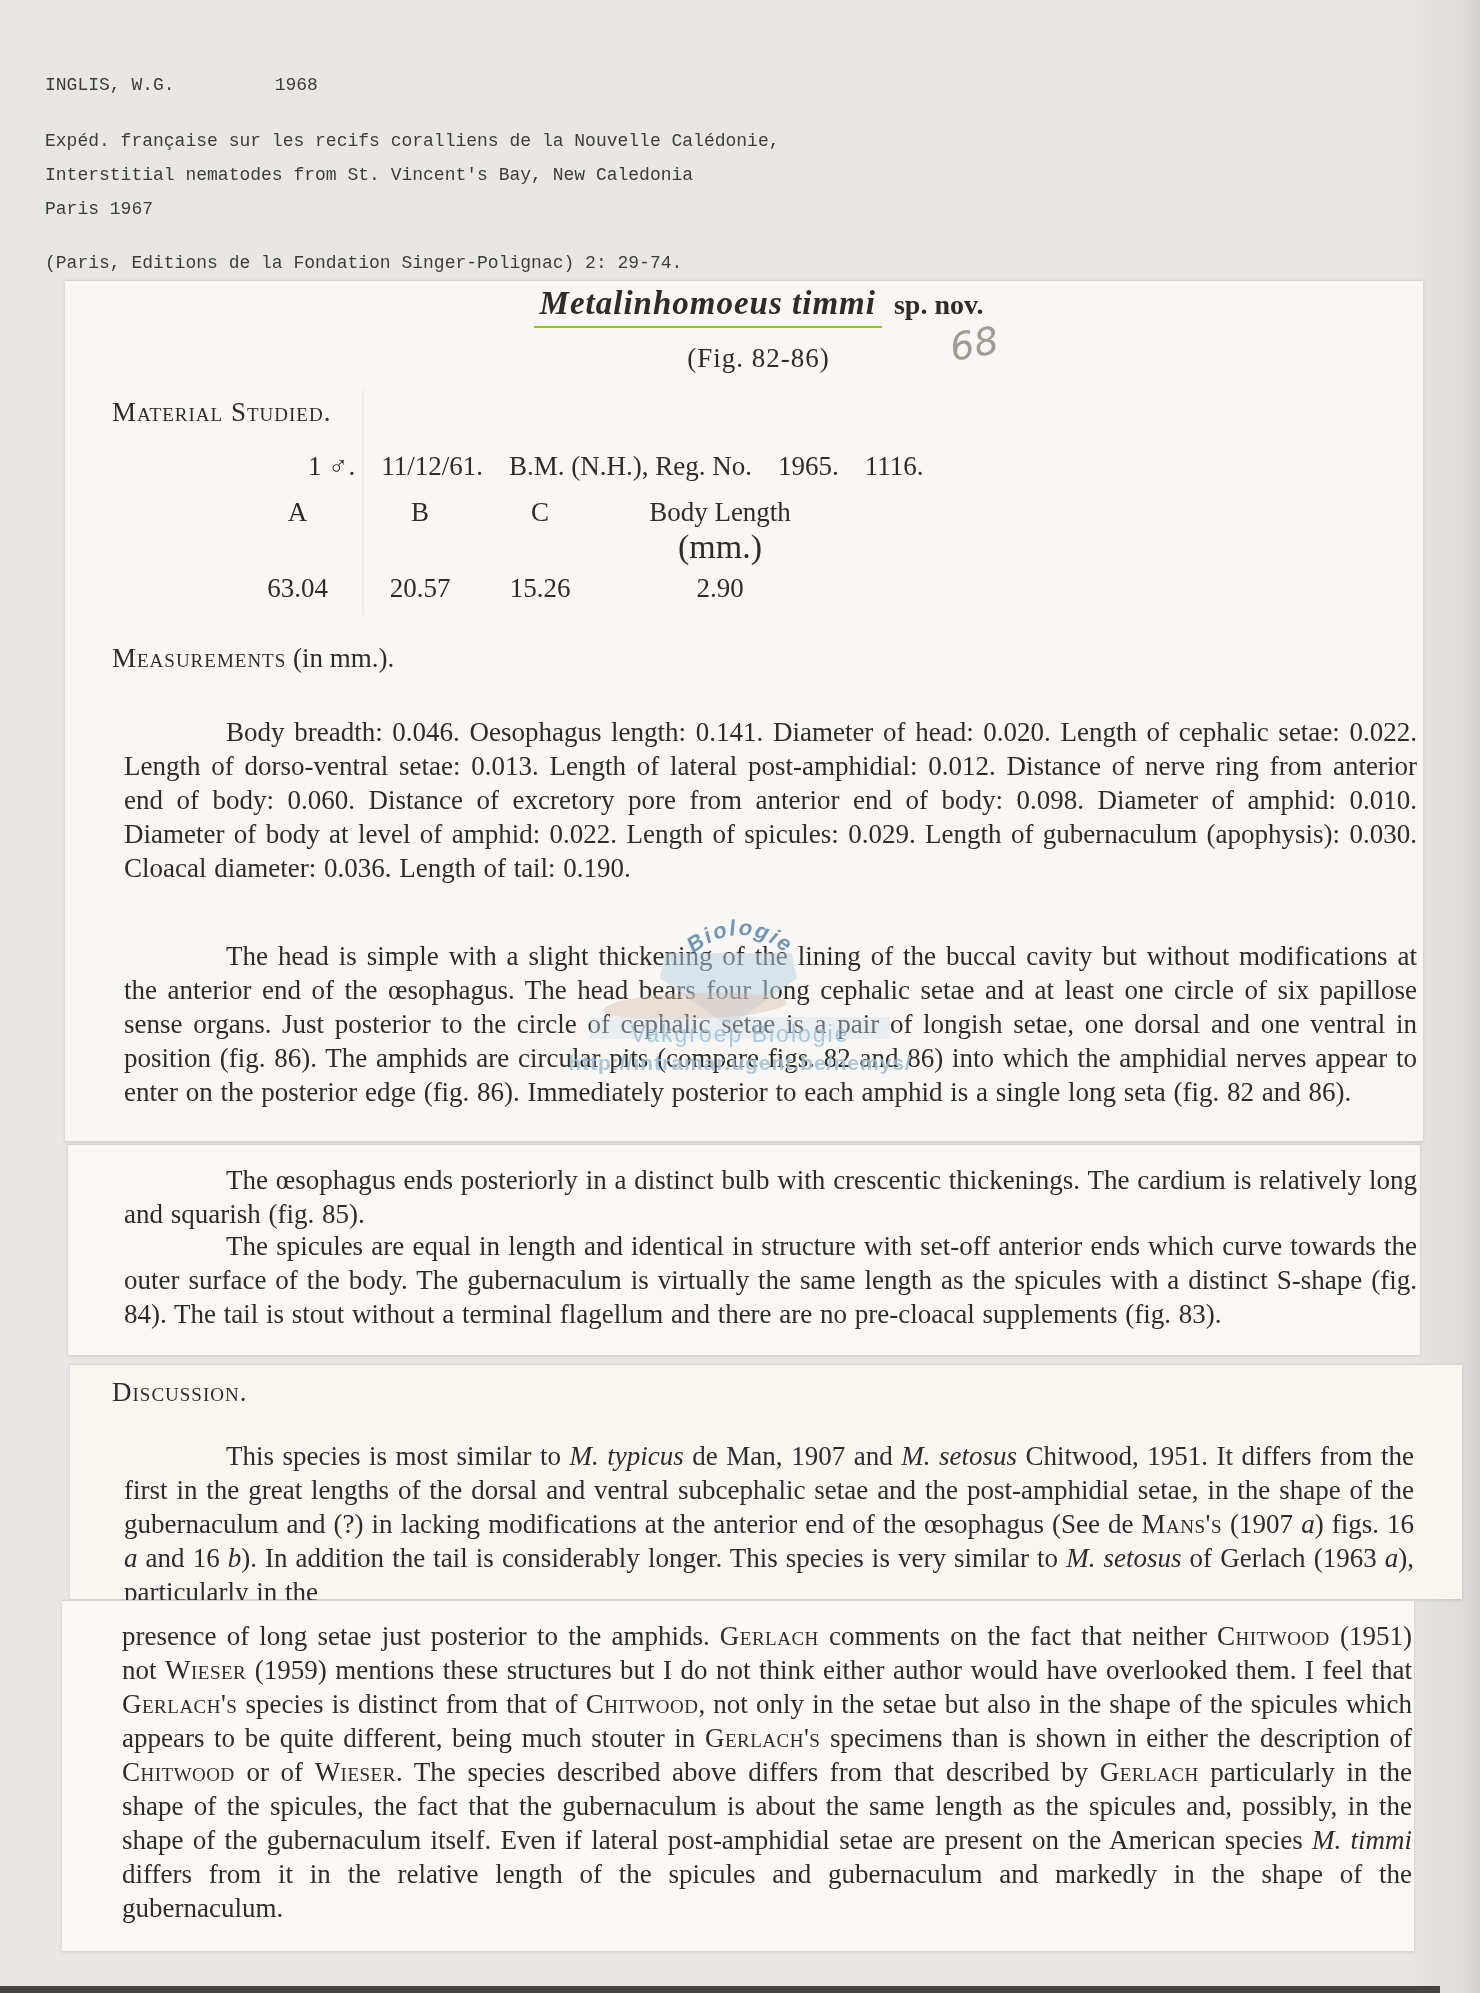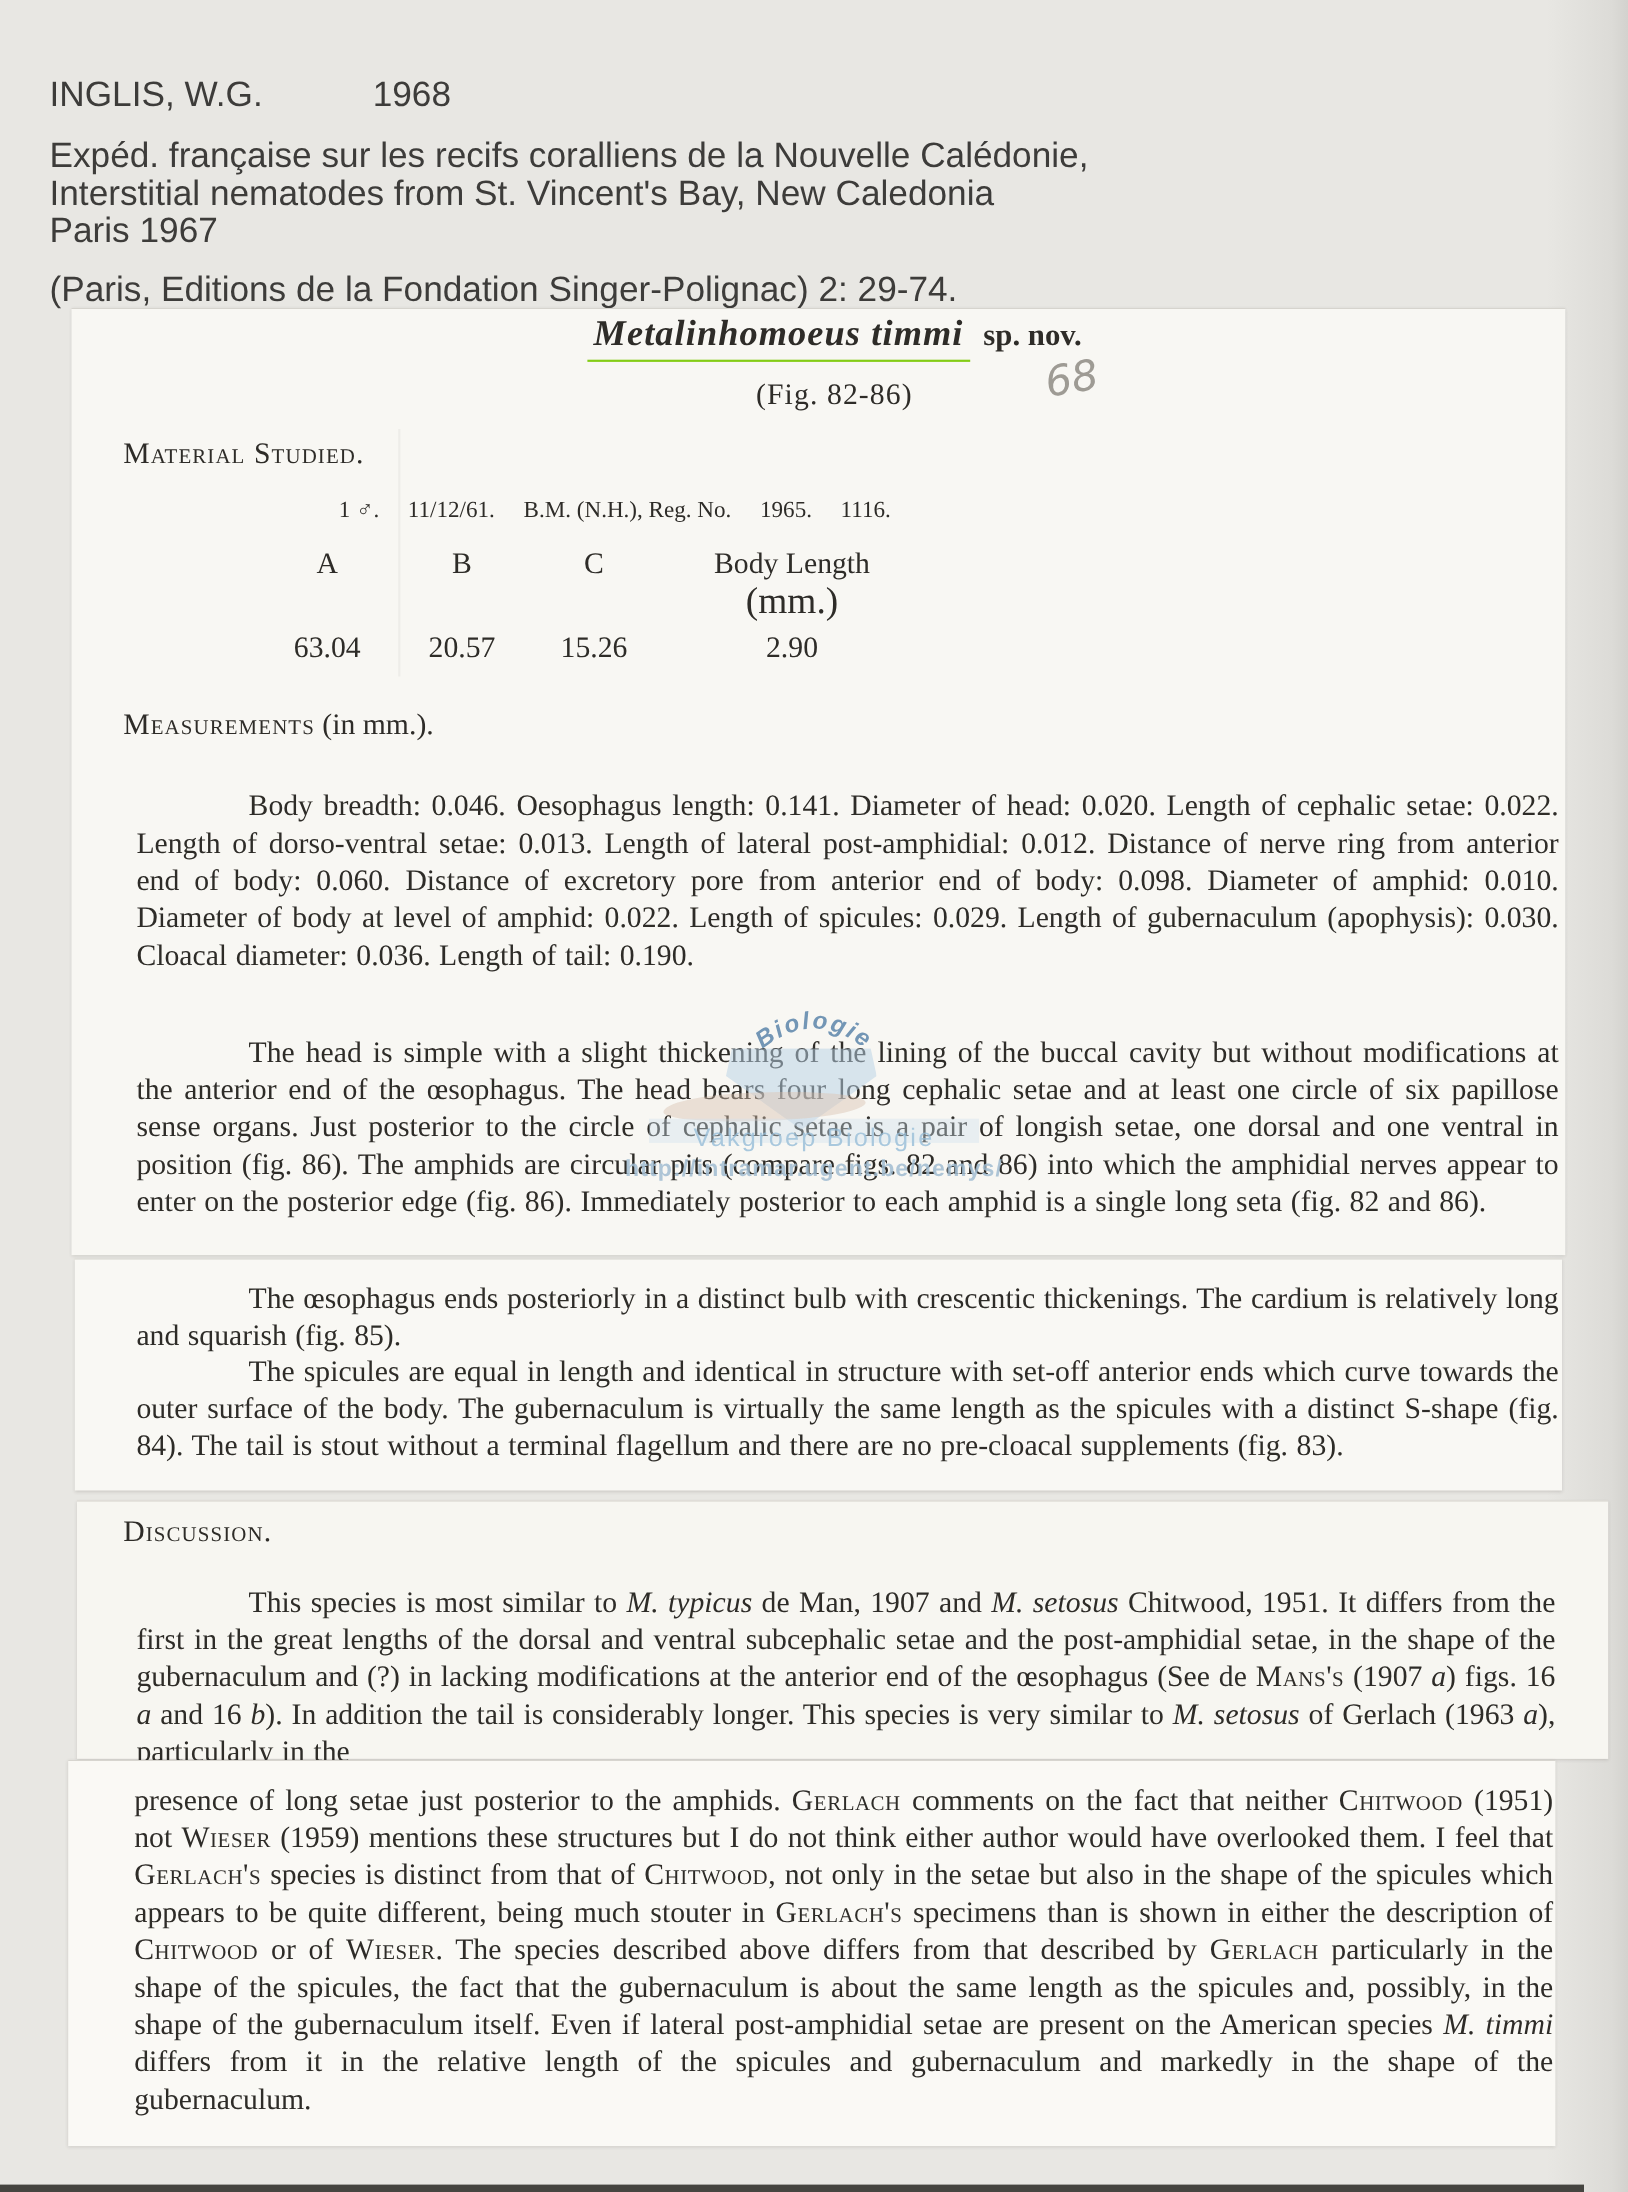--- a/index.html
+++ b/index.html
@@ -2,22 +2,22 @@
 <html><head>
 <meta charset="utf-8">
 <style>
   html,body{margin:0;padding:0;}
   .page{
     position:relative; width:1480px; height:1993px; overflow:hidden;
     background:linear-gradient(90deg,#e8e7e3 0%, #e8e7e3 95%, #dcdbd7 99%, #d3d2ce 100%);
     font-family:"Liberation Serif","DejaVu Serif",serif; color:#2e2c28;
   }
   
-  .typewriter{position:absolute; left:45px; top:70px; font-family:Liberation Sans, sans-serif;
-    font-size:32px; color:#3d3c3a; white-space:nowrap;}
+  .typewriter{position:absolute; left:45px; top:70px; font-family:Liberation Mono, monospace;
+    font-size:18px; color:#3d3c3a; white-space:nowrap;}
   .tw-line{line-height:34px;}
   .tw-author{line-height:30px; margin-bottom:24px;}
   .tw-year{display:inline-block; margin-left:100px;}
   .tw-publisher{margin-top:20px;}
   
   .paper{position:absolute; box-shadow:0 1px 3px rgba(70,68,60,.18); border-top:1px solid rgba(180,178,170,.5);}
   .block-a{left:65px; top:280px; width:1358px; height:860px; background:#f8f7f3;}
   .block-b{left:68px; top:1144px; width:1352px; height:210px; background:#f9f8f4;}
   .block-c{left:70px; top:1364px; width:1348px; height:234px; background:#f7f6f1;padding-left:44px;}
   .block-d{left:62px; top:1600px; width:1352px; height:350px; background:#faf9f5;}
@@ -25,21 +25,21 @@
   
   .species-title{left:47px; top:4px; width:1293px; margin:0; text-align:center; font-weight:normal;}
   .title-name{font-family:Liberation Serif, serif; font-style:italic; font-weight:bold;
     font-size:33px; letter-spacing:1px; border-bottom:2px solid #84cc16; padding:0 6px 5px 6px;}
   .title-suffix{font-size:28px; font-weight:bold; margin-left:12px;}
   .fig-ref{left:47px; top:62px; width:1293px; text-align:center; font-size:27px; letter-spacing:1px;}
   .section-heading{left:47px; margin:0; font-size:27px; font-weight:normal; font-variant:small-caps; letter-spacing:1px;}
   .h-material{top:116px;}
   .h-measure{top:362px;}
   .heading-suffix{font-variant:normal; letter-spacing:0;}
-  .specimen{left:243px; top:170px; font-size:21px;}
+  .specimen{left:243px; top:170px; font-size:27px;}
   .specimen span{margin-right:26px;}
   .mtable{left:165px; top:216px; display:grid; grid-template-columns:135px 110px 130px 230px;
     grid-template-rows:76px auto; font-size:27px; text-align:center;}
   .mt-unit{display:block; font-size:34px;}
   .body-para{margin:12px; font-size:27px; line-height:34px; text-align:justify; word-spacing:1px;}
   .indent{text-indent:102px;}
   .p-measure{left:47px; top:422px; width:1293px;}
   .p-head{left:47px; top:646px; width:1293px;}
   .p-oeso{left:44px; top:6px; width:1293px;}
   .p-spic{left:44px; top:72px; width:1293px;}

